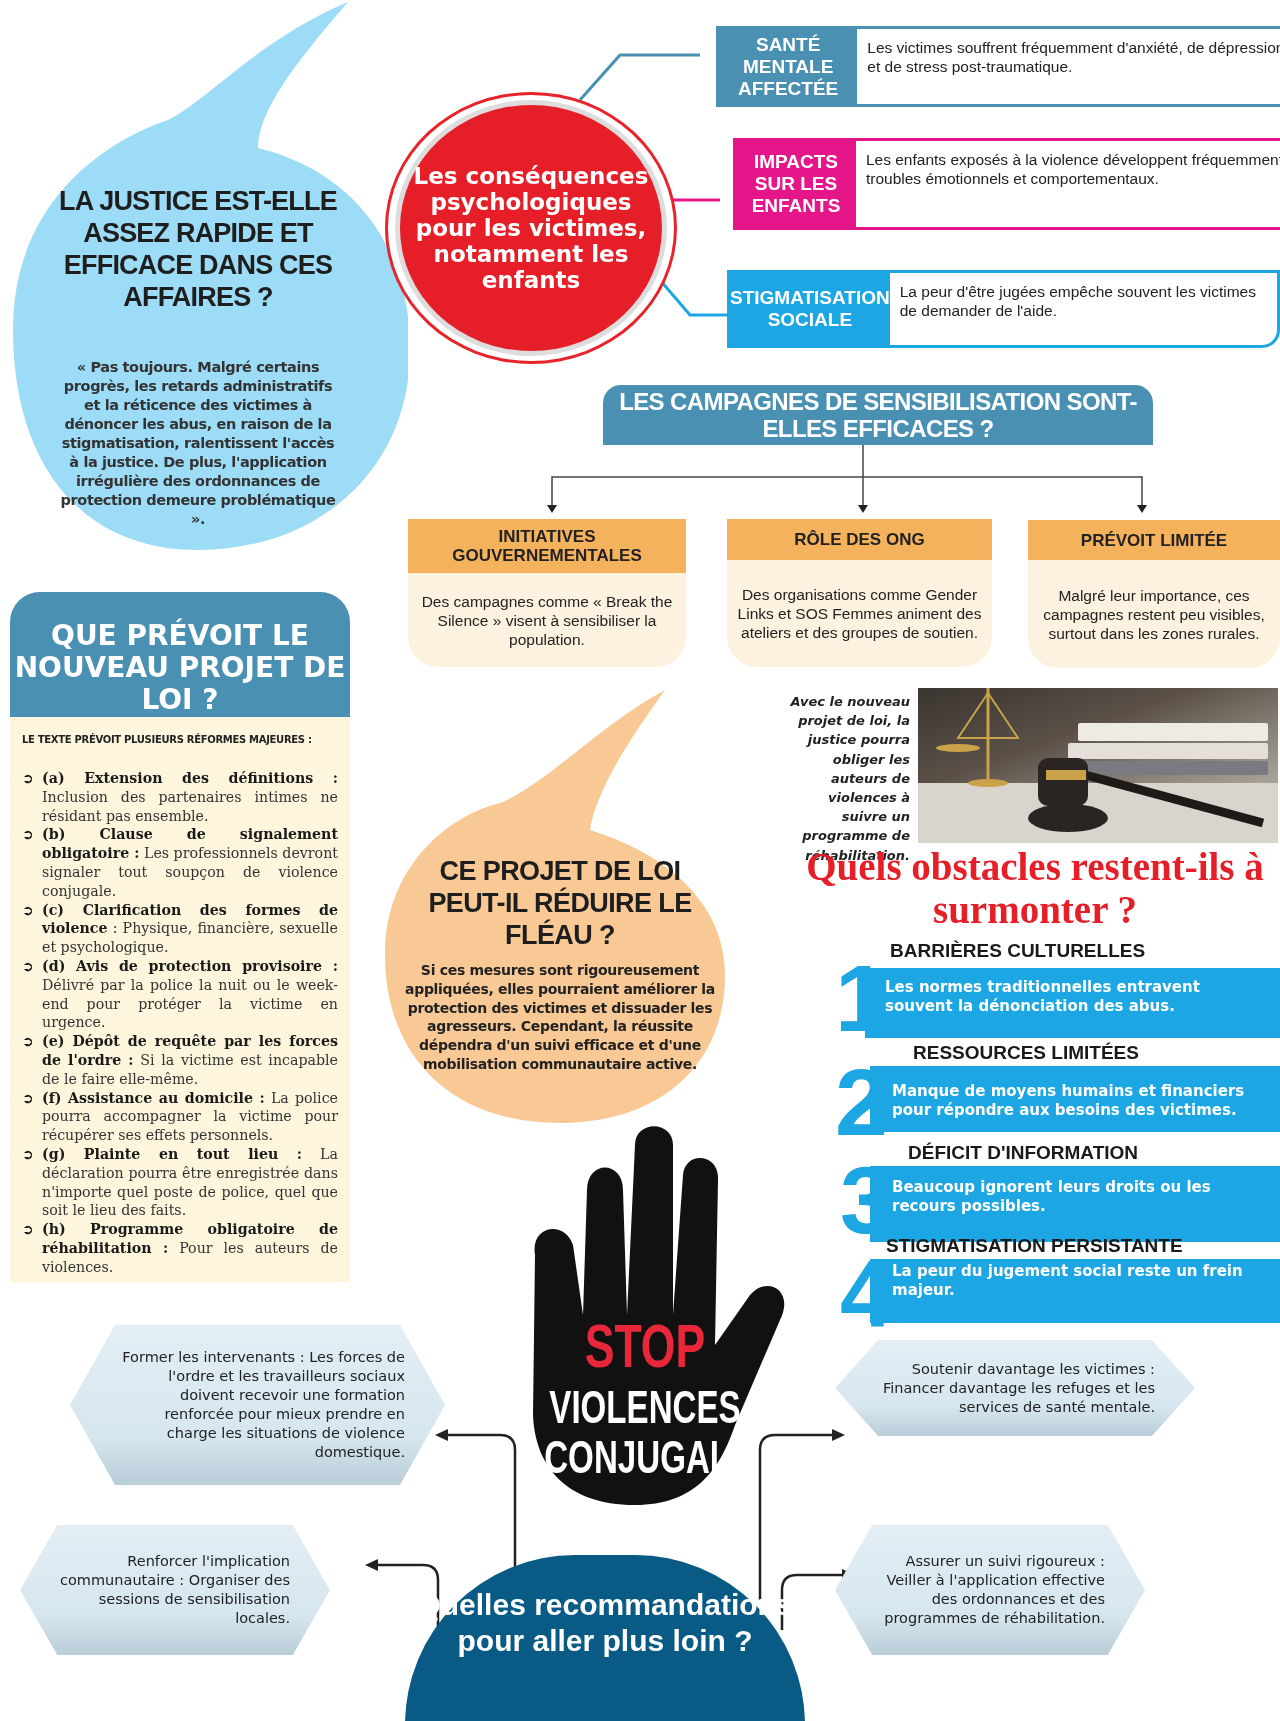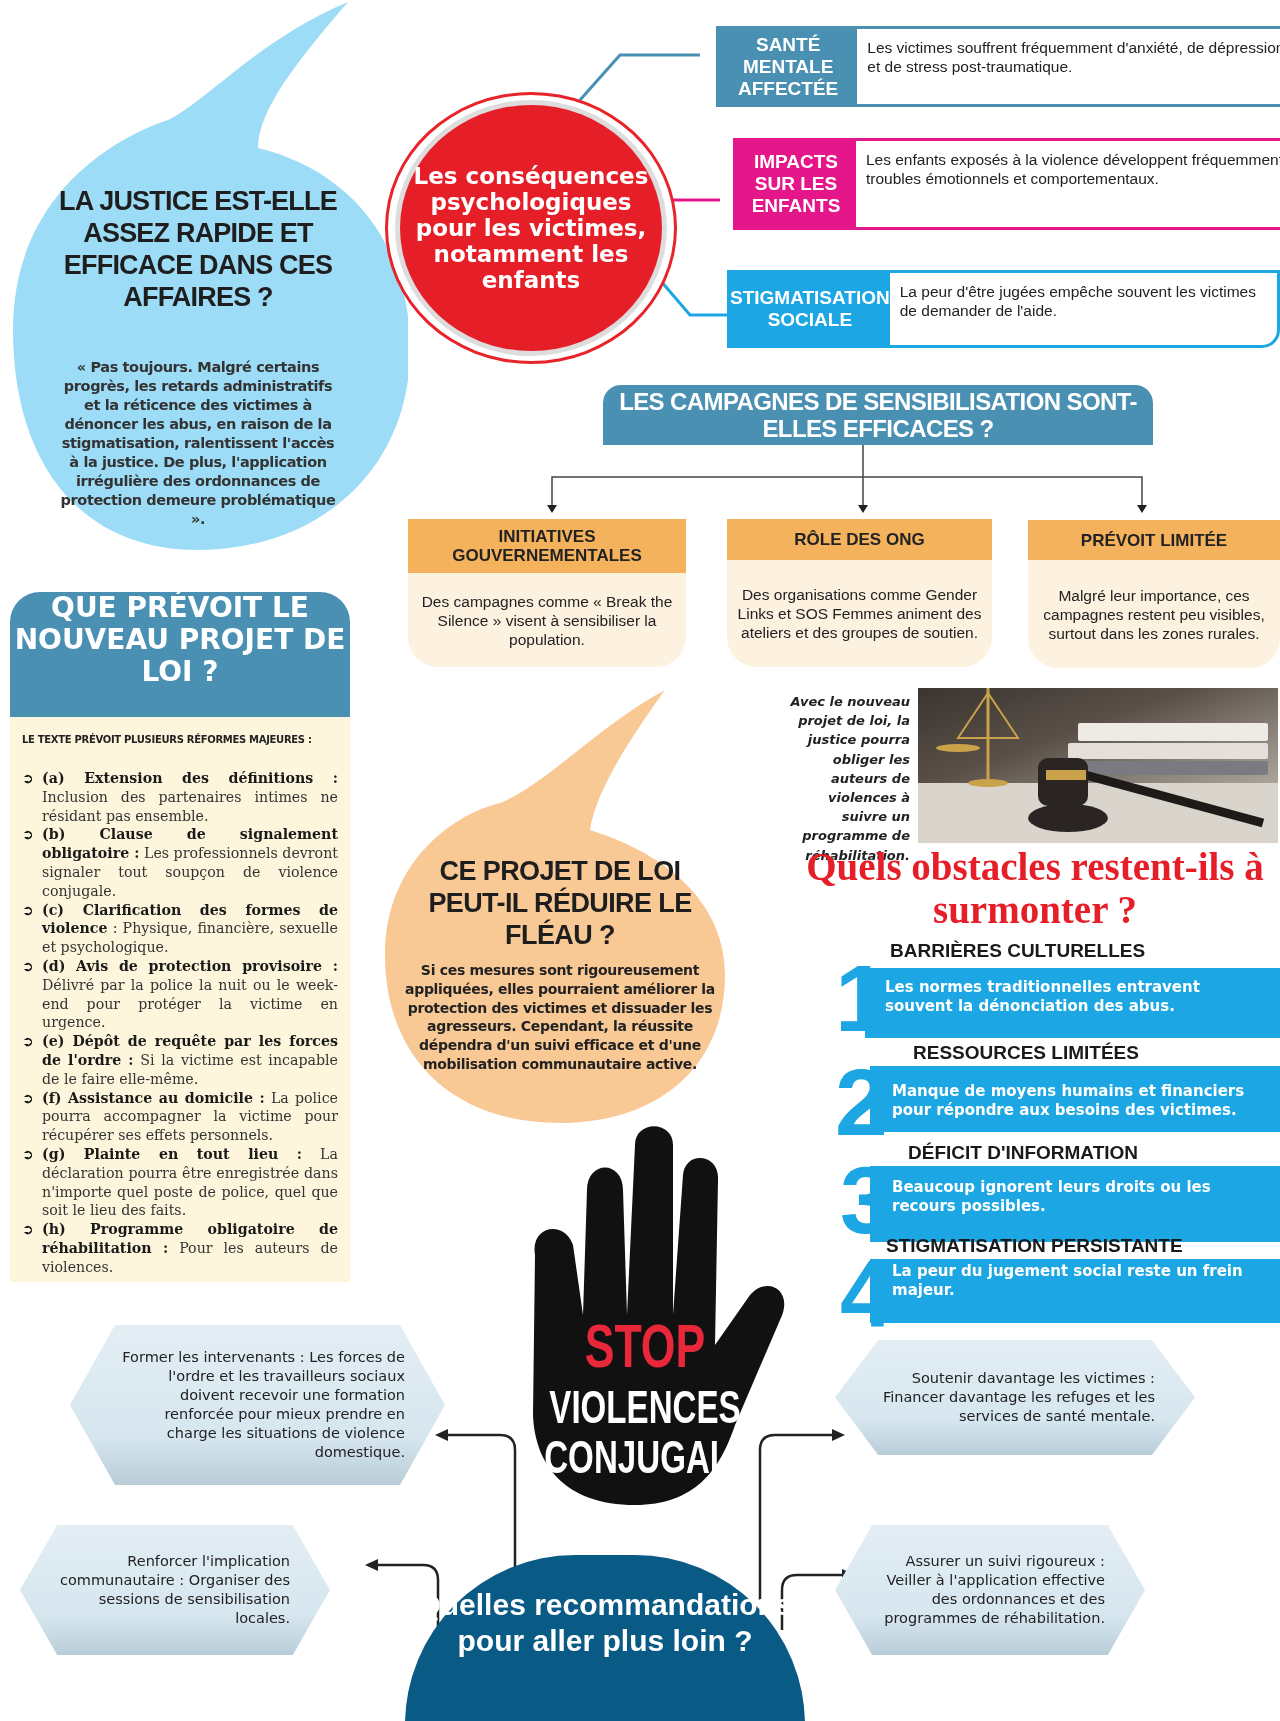--- a/index.html
+++ b/index.html
@@ -22,21 +22,21 @@
   .cbox .lbl { color: #fff; font-family: "Liberation Sans", sans-serif; font-weight: bold; font-size: 19px; line-height: 22px; text-align: center; display:flex; align-items:center; justify-content:center; }
   .cbox .txt { font-family: "Liberation Sans", sans-serif; font-size: 15.5px; line-height: 18.5px; color: #222; padding: 10px 10px 0 10px; }
 
   
   .camp-head { left: 603px; top: 385px; width: 550px; height: 60px; background: #4a90b3; border-radius: 18px 18px 0 0; color: #fff; font-family: "Liberation Sans", sans-serif; font-weight: bold; font-size: 24px; line-height: 27px; text-align: center; padding-top: 3px; letter-spacing: -0.6px; }
   .camp-card { width: 280px; }
   .camp-card .h { background: #f5b25d; color: #222; font-family: "Liberation Sans", sans-serif; font-weight: bold; font-size: 17px; line-height: 19px; text-align: center; display:flex; align-items:center; justify-content:center; }
   .camp-card .b { background: #fdf1df; border-radius: 0 0 30px 30px; text-align: center; font-family: "Liberation Sans", sans-serif; font-size: 15.5px; line-height: 19px; color:#222; display:flex; align-items:center; justify-content:center; padding: 0 8px; }
 
   
-  .law-head { left: 10px; top: 592px; width: 340px; height: 125px; background: #4a90b3; border-radius: 30px 30px 0 0; color: #fff; font-weight: bold; font-size: 28px; line-height: 32px; text-align: center; padding-top: 0; }
+  .law-head { left: 10px; top: 592px; width: 340px; height: 125px; background: #4a90b3; border-radius: 30px 30px 0 0; color: #fff; font-weight: bold; font-size: 28px; line-height: 32px; text-align: center; padding-top: 28px; }
   .law-body { left: 10px; top: 717px; width: 340px; height: 565px; background: #fdf5dc; padding: 14px 12px 0 12px; }
   .law-body .intro { font-weight: bold; font-size: 10px; line-height: 18px; color: #222; margin-bottom: 20px; letter-spacing: -0.3px; }
   .law-item { display: flex; font-family: "DejaVu Serif", serif; font-size: 14.2px; line-height: 18.8px; color: #333; text-align: justify; }
   .law-item .arrow { width: 20px; flex-shrink: 0; font-size: 14px; line-height: 18px; color:#111; }
   .law-item b { color: #1a1a1a; }
 
   
   .bubble-orange { left: 380px; top: 685px; width: 400px; height: 440px; }
   .bubble-orange svg { position: absolute; left:0; top:0; }
   .bubble-orange .title { position: absolute; left: 20px; top: 170px; width: 320px; text-align: center; font-family: "Liberation Sans", sans-serif; font-weight: bold; font-size: 27px; line-height: 32px; color: #1e1e1e; letter-spacing: -0.6px;}
@@ -223,17 +223,17 @@
   <polygon points="505,45 492,39 492,51" fill="#222"></polygon>
 
   <path d="M98 240 L 98 190 Q 98 175 83 175 L 30 175" fill="none" stroke="#222" stroke-width="2.5"></path>
   <polygon points="25,175 38,169 38,181" fill="#222"></polygon>
 
   <path d="M442 240 L 442 200 Q 442 185 457 185 L 510 185" fill="none" stroke="#222" stroke-width="2.5"></path>
   <polygon points="515,185 502,179 502,191" fill="#222"></polygon>
 </svg>
 
 <div class="abs hex" style="left:70px;top:1325px;width:375px;height:160px;">Former les intervenants : Les forces de l'ordre et les travailleurs sociaux doivent recevoir une formation renforcée pour mieux prendre en charge les situations de violence domestique.</div>
-<div class="abs hex" style="left:835px;top:1340px;width:360px;height:115px;">Soutenir davantage les victimes : Financer davantage les refuges et les services de santé mentale.</div>
+<div class="abs hex" style="left:835px;top:1340px;width:360px;height:96px;">Soutenir davantage les victimes : Financer davantage les refuges et les services de santé mentale.</div>
 <div class="abs hex" style="left:20px;top:1525px;width:310px;height:130px;">Renforcer l'implication communautaire : Organiser des sessions de sensibilisation locales.</div>
 <div class="abs hex" style="left:835px;top:1525px;width:310px;height:130px;">Assurer un suivi rigoureux : Veiller à l'application effective des ordonnances et des programmes de réhabilitation.</div>
 
 <div class="abs reco">Quelles recommandations pour aller plus loin ?</div>
 
 </body></html>

